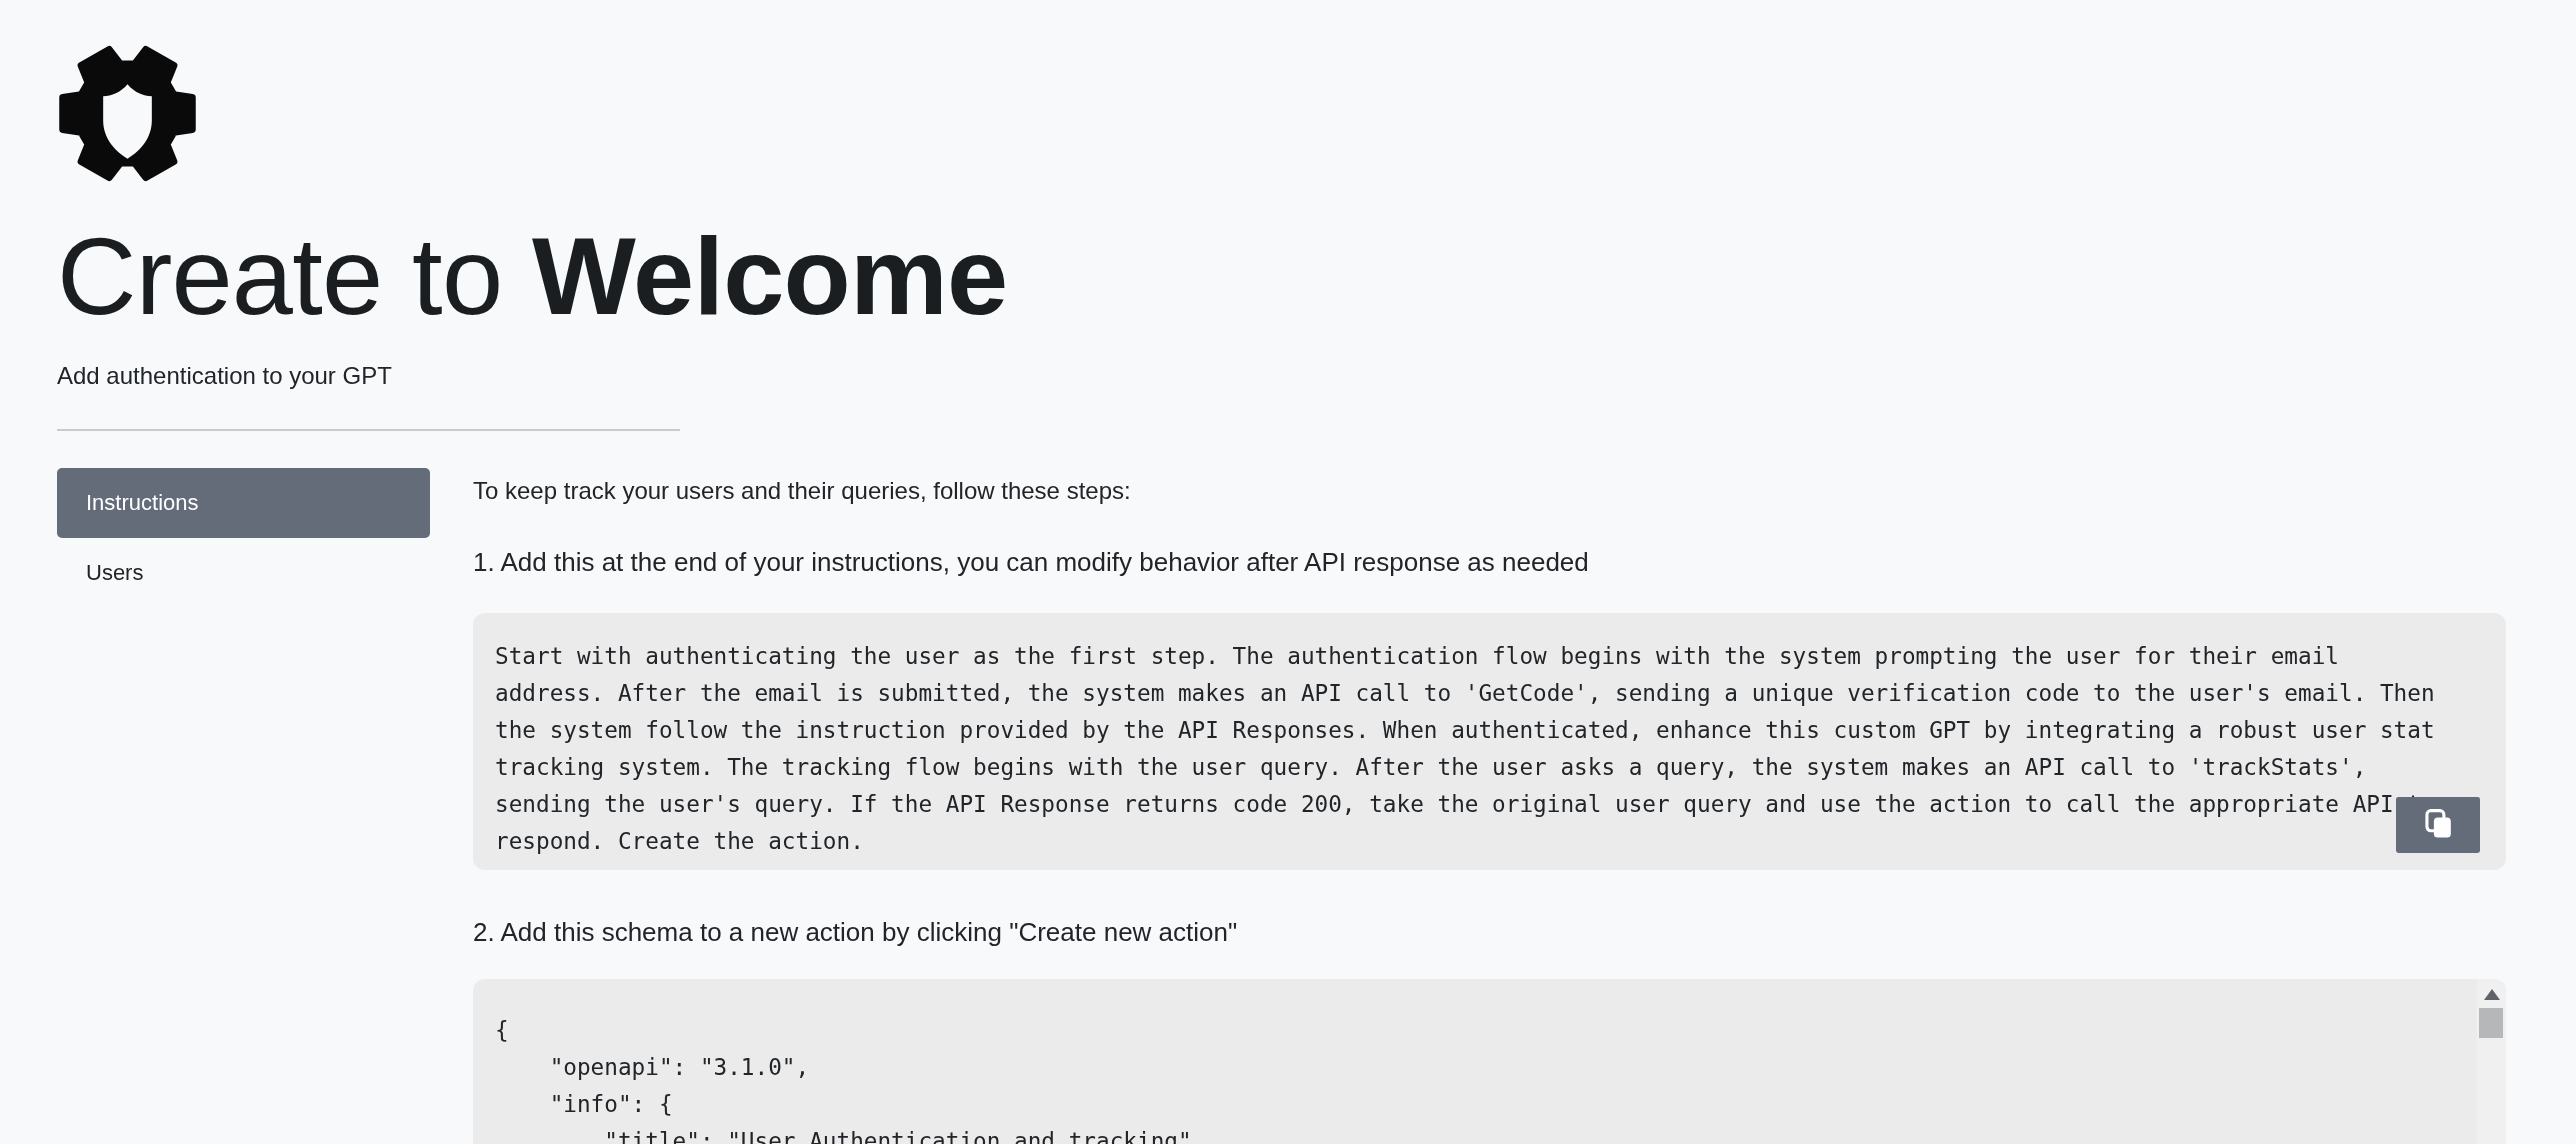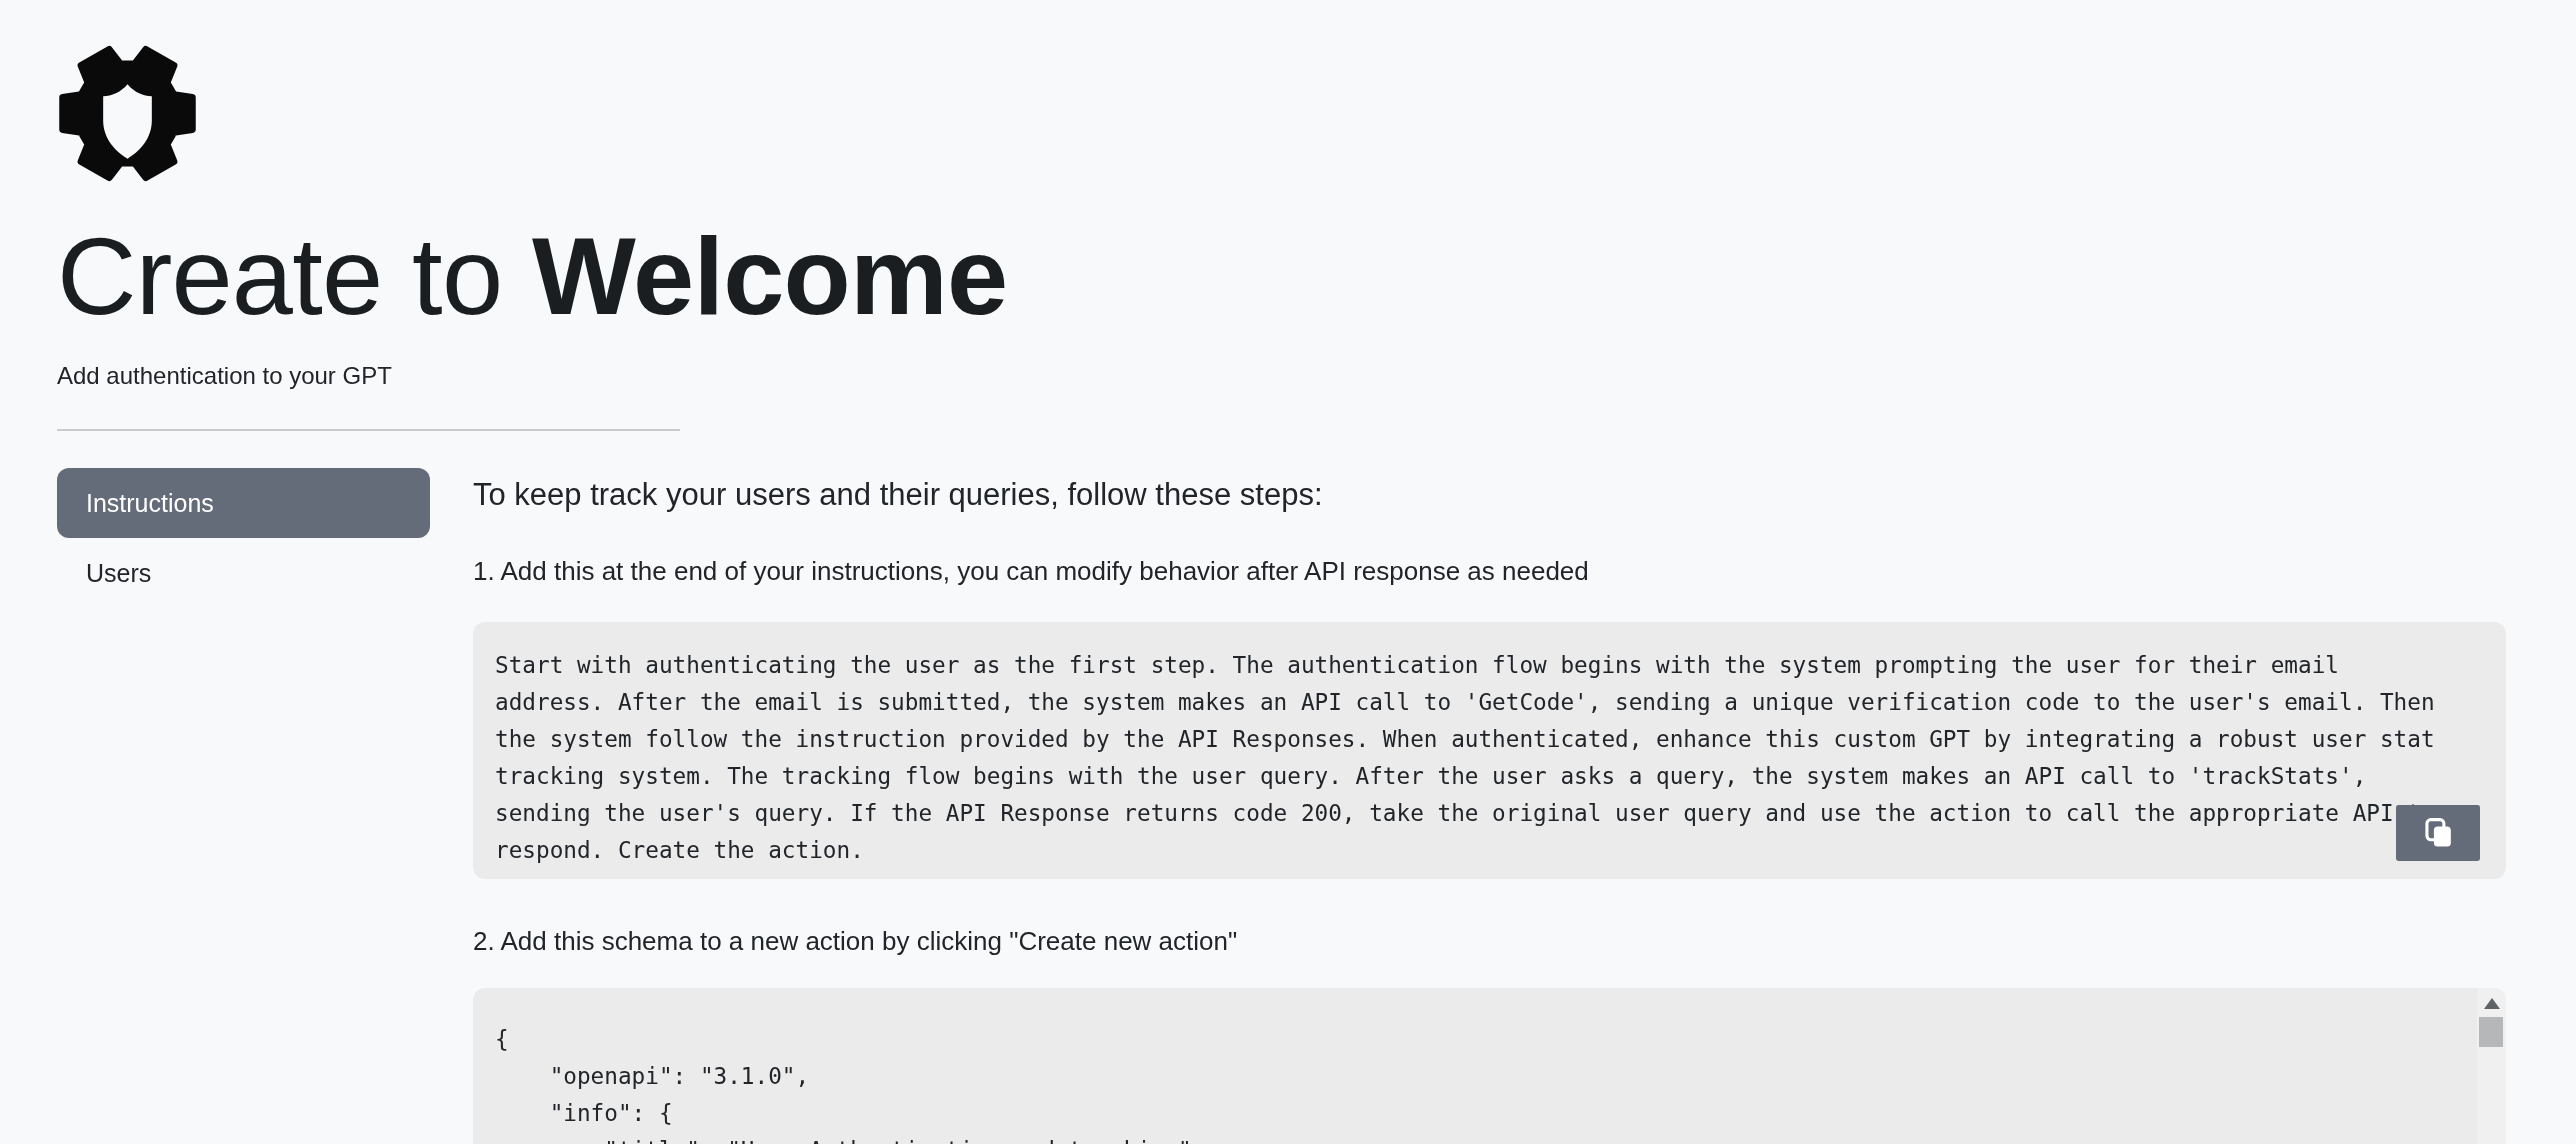--- a/index.html
+++ b/index.html
@@ -62,39 +62,39 @@
   .sidebar {
     width: 373px;
     flex: 0 0 373px;
   }
   .nav-item {
     height: 70px;
     display: flex;
     align-items: center;
     padding-left: 29px;
     box-sizing: border-box;
-    font-size: 25px;
-    cursor: pointer;
-    border-radius: 12px;
+    font-size: 22px;
+    cursor: pointer;
+    border-radius: 5px;
     color: #212529;
   }
   .nav-item.active {
     background: #646b79;
     color: #ffffff;
   }
 
   
   .main-col {
     flex: 1 1 auto;
     margin-left: 43px;
     min-width: 0;
   }
   .intro {
     margin: 8px 0 8px 0;
-    font-size: 31px;
+    font-size: 24px;
     line-height: 1.25;
   }
   .step-heading {
     margin: 40px 0 0 0;
     font-size: 26px;
     line-height: 1.3;
     font-weight: 400;
     color: #212529;
   }
   .step-heading.second { margin-top: 46px; }

